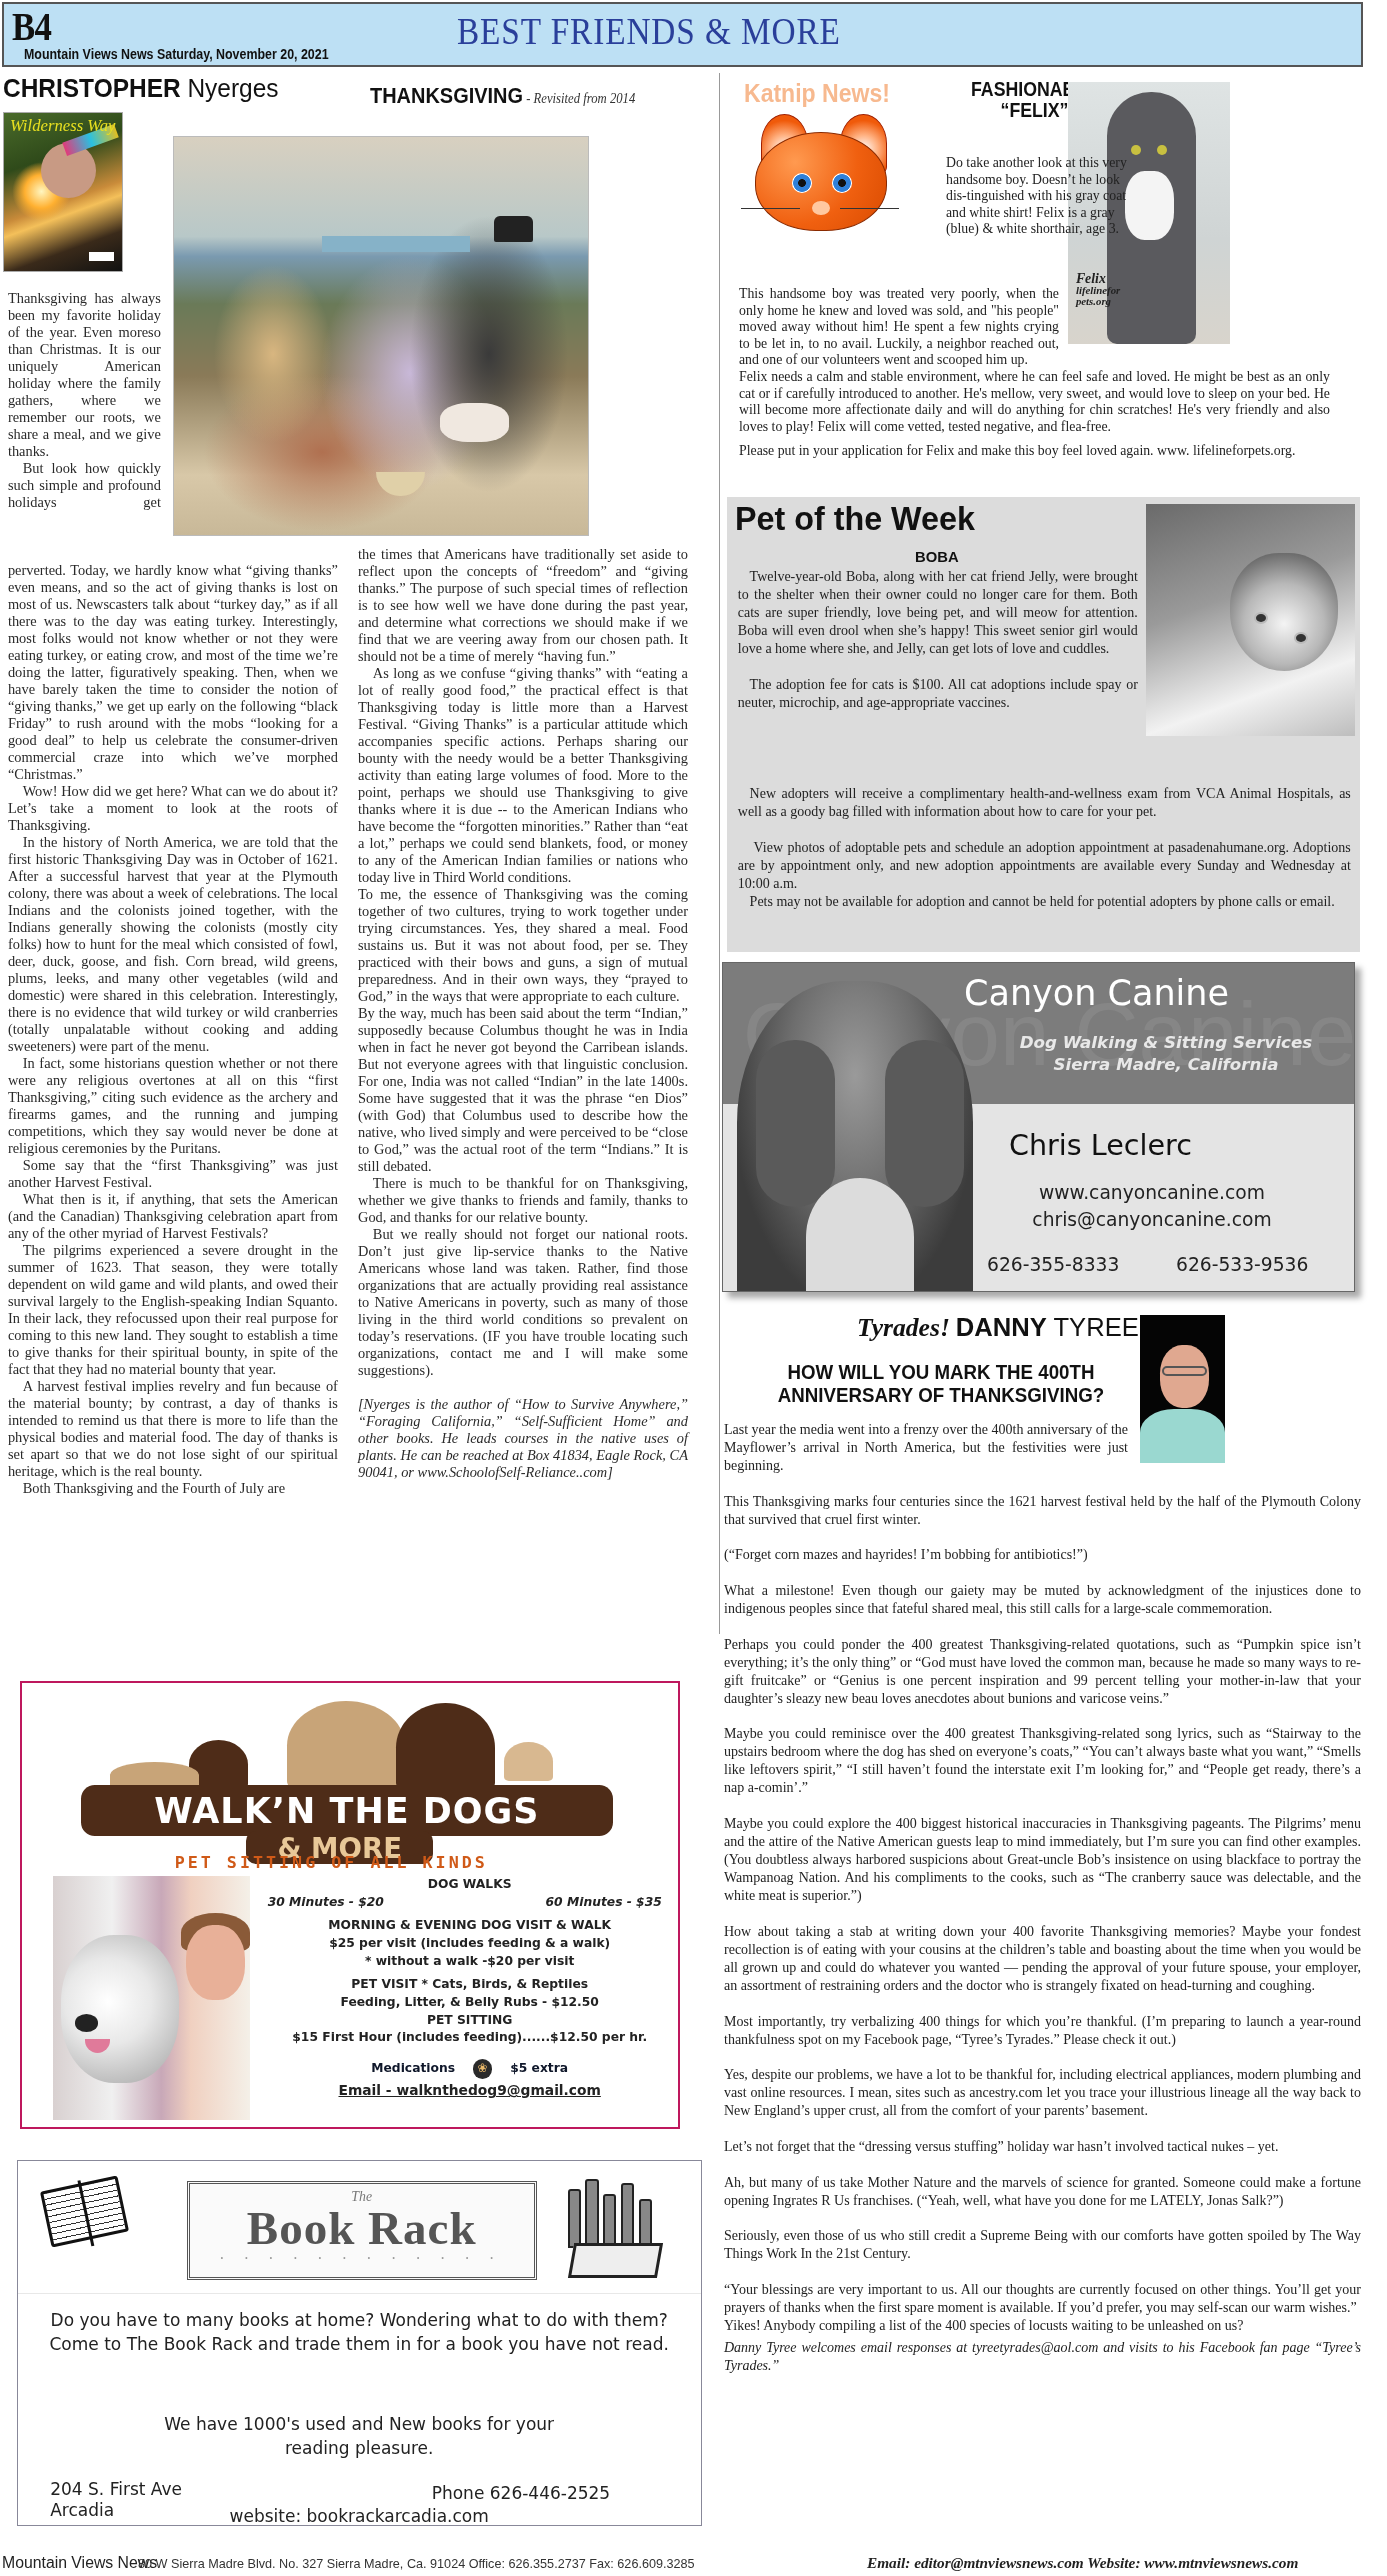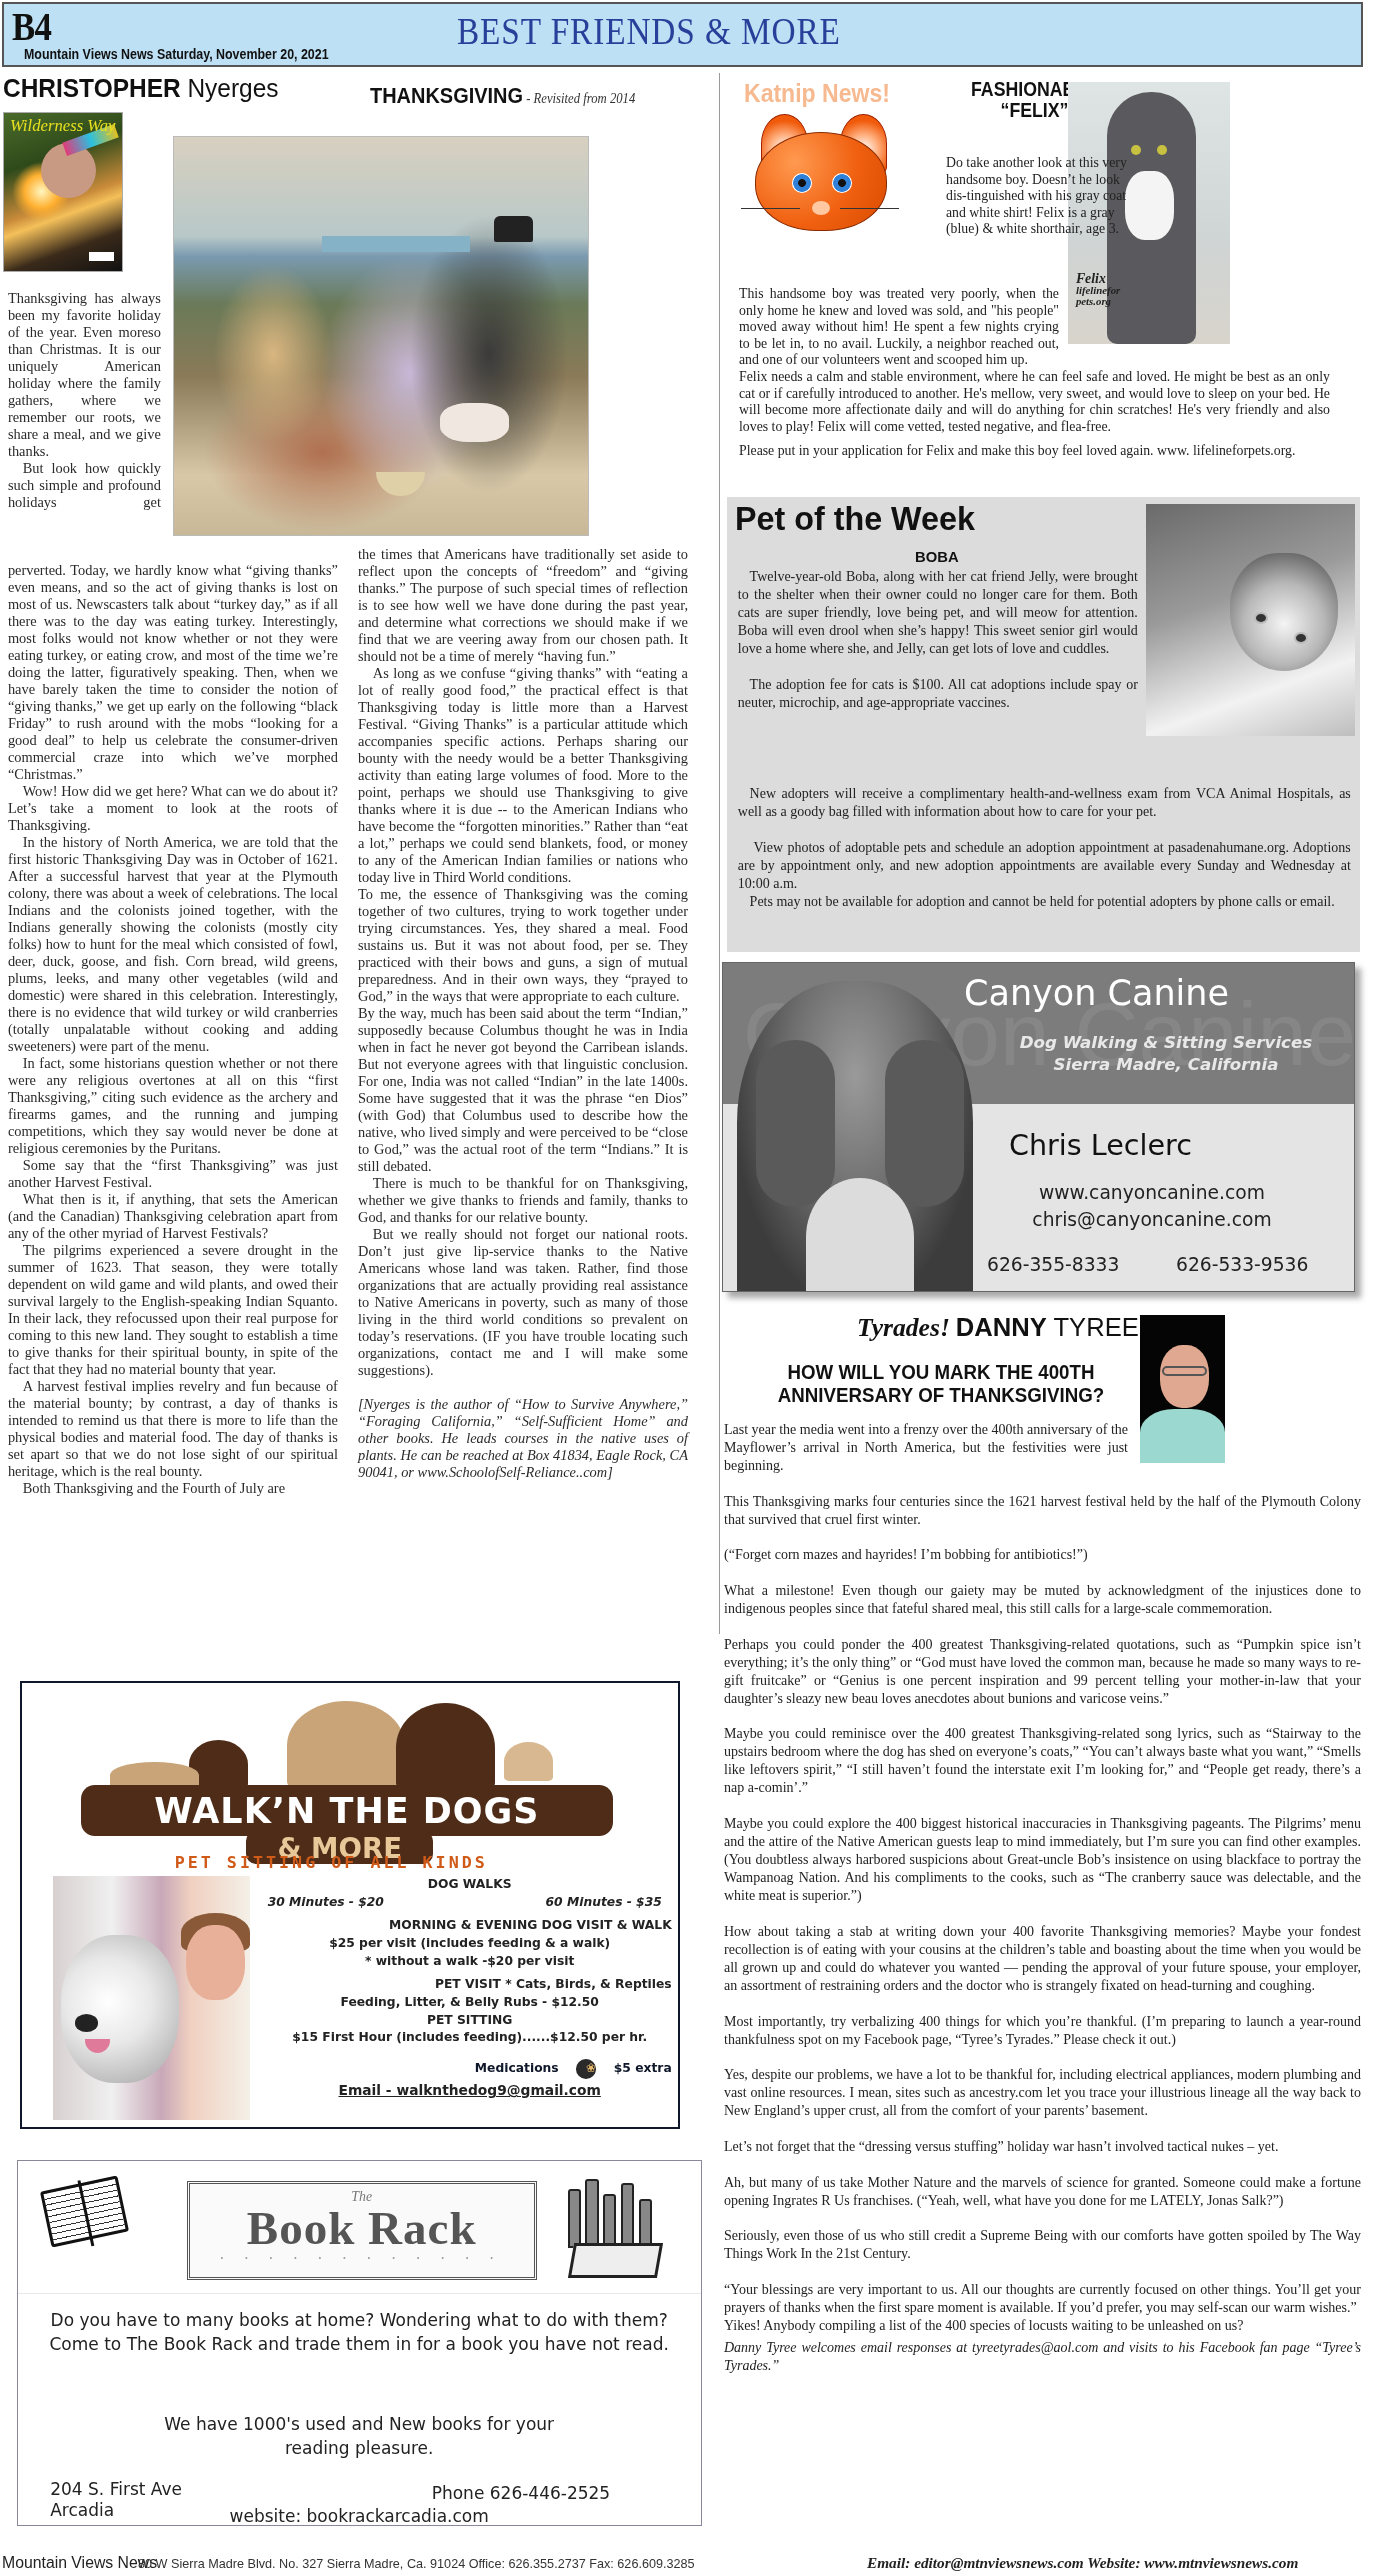--- a/index.html
+++ b/index.html
@@ -43,38 +43,38 @@
   .col-text { position: absolute; font-size: 14.4px; line-height: 17px; text-align: justify; color: #2a2a2a; }
   .col-text p { text-indent: 14.8px; }
   .col-text p.noindent { text-indent: 0; }
   .col-text p.gap { margin-top: 16.7px; }
   .col-text p.bio { font-style: italic; text-indent: 0; }
   .col1-wrap { left: 7.9px; top: 290px; width: 153px; }
   .col1 { left: 7.9px; top: 562px; width: 330px; }
   .col2 { left: 358px; top: 546px; width: 330px; }
 
   
-  .ad-walk { position: absolute; left: 19.7px; top: 1681px; width: 660px; height: 448px; border: 2px solid #0f172a; background: #fff; }
+  .ad-walk { position: absolute; left: 19.7px; top: 1681px; width: 660px; height: 448px; border: 2px solid #be185d; background: #fff; }
   .walk-logo { position: absolute; left: 29.6px; top: 9.9px; width: 552px; height: 158px; }
   .walk-sil { position: absolute; border-radius: 50% 50% 10% 10%; }
   .walk-banner { position: absolute; left: 29.6px; top: 92px; width: 532px; height: 51px; background: #4e2c18; border-radius: 13.8px; }
   .walk-banner-name { position: absolute; left: 0; right: 0; top: 5.9px; text-align: center; font-family: "DejaVu Sans", sans-serif; font-weight: bold; font-size: 35px; color: #fff; letter-spacing: 1px; }
   .walk-more-box { position: absolute; left: 195px; top: 138px; width: 187px; height: 33px; background: #4e2c18; border-radius: 9.9px; }
   .walk-more { position: absolute; left: 0; right: 0; top: 1px; text-align: center; font-family: "DejaVu Sans", sans-serif; font-weight: bold; font-size: 27.6px; color: #e8c898; }
   .walk-tag { position: absolute; left: 128px; top: 169px; font-family: "DejaVu Sans Mono", monospace; font-weight: bold; font-size: 16.7px; color: #d05a18; letter-spacing: 3px; margin-left: 25px; }
   .walk-photo { position: absolute; left: 31.5px; top: 193px; width: 197px; height: 244px; background: linear-gradient(90deg, #d8d0d0 0%, #f0f0f0 30%, #c8a8b8 55%, #f0d0c0 70%, #f4f0e8 100%); overflow: hidden; }
   .walk-photo .dogface { position: absolute; left: 7.9px; top: 59px; width: 118px; height: 148px; border-radius: 45%; background: radial-gradient(circle at 40% 45%, #fff 0%, #e8e8e8 40%, #b8b8b8 80%); }
   .walk-photo .nose { position: absolute; left: 21.7px; top: 138px; width: 23.6px; height: 17.7px; border-radius: 50%; background: #222; }
   .walk-photo .tongue { position: absolute; left: 31.5px; top: 163px; width: 25.6px; height: 13.8px; border-radius: 0 0 13.8px 13.8px; background: #e07a9a; }
   .walk-photo .womanface { position: absolute; left: 133px; top: 49px; width: 59px; height: 75px; border-radius: 45%; background: #e8b098; }
   .walk-photo .hair { position: absolute; left: 128px; top: 37px; width: 69px; height: 39px; border-radius: 50% 50% 20% 20%; background: #8a5a38; }
   .walk-prices { position: absolute; left: 246px; top: 193px; width: 404px; text-align: center; font-family: "DejaVu Sans", sans-serif; color: #222; font-size: 12.3px; line-height: 17.7px; }
   .walk-prices .hd { font-weight: bold; font-size: 12.3px; }
   .walk-prices .row2 { display: flex; justify-content: space-between; padding: 0 9.9px 0 0; font-weight: bold; font-style: italic; align-items: flex-end; }
-  .walk-prices .blk { margin-top: 5.9px; text-align: right; }
+  .walk-prices .blk { margin-top: 5.9px; }
   .walk-prices .b { font-weight: bold; }
   .walk-prices .muted { color: #0f172a; font-weight: bold; }
   .walk-prices .paw { display: inline-block; width: 19.7px; height: 19.7px; border-radius: 50%; background: #2a2a2a; color: #e8b86a; font-size: 11.8px; line-height: 19.7px; vertical-align: middle; margin: 0 13.8px; }
 
   
   .ad-book { position: absolute; left: 16.7px; top: 2160px; width: 685px; height: 366px; border: 1px solid #889; background: #fff; }
   .book-icon-l { position: absolute; left: 27.6px; top: 21.7px; width: 79px; height: 57px; border: 3px solid #111; border-radius: 3px; transform: rotate(-12deg); background: repeating-linear-gradient(180deg, #fff 0 4.9px, #333 4.9px 5.9px); }
   .book-icon-l::after { content: ""; position: absolute; left: 36px; top: -5.9px; width: 3px; height: 67px; background: #111; }
   .book-logo { position: absolute; left: 169px; top: 19.7px; width: 350px; height: 99px; border: 3px double #555; background: #fafafa; text-align: center; }
   .book-logo-the { font-family: "Liberation Serif", serif; font-style: italic; font-size: 13.8px; color: #777; line-height: 13.8px; margin-top: 5.9px; }

